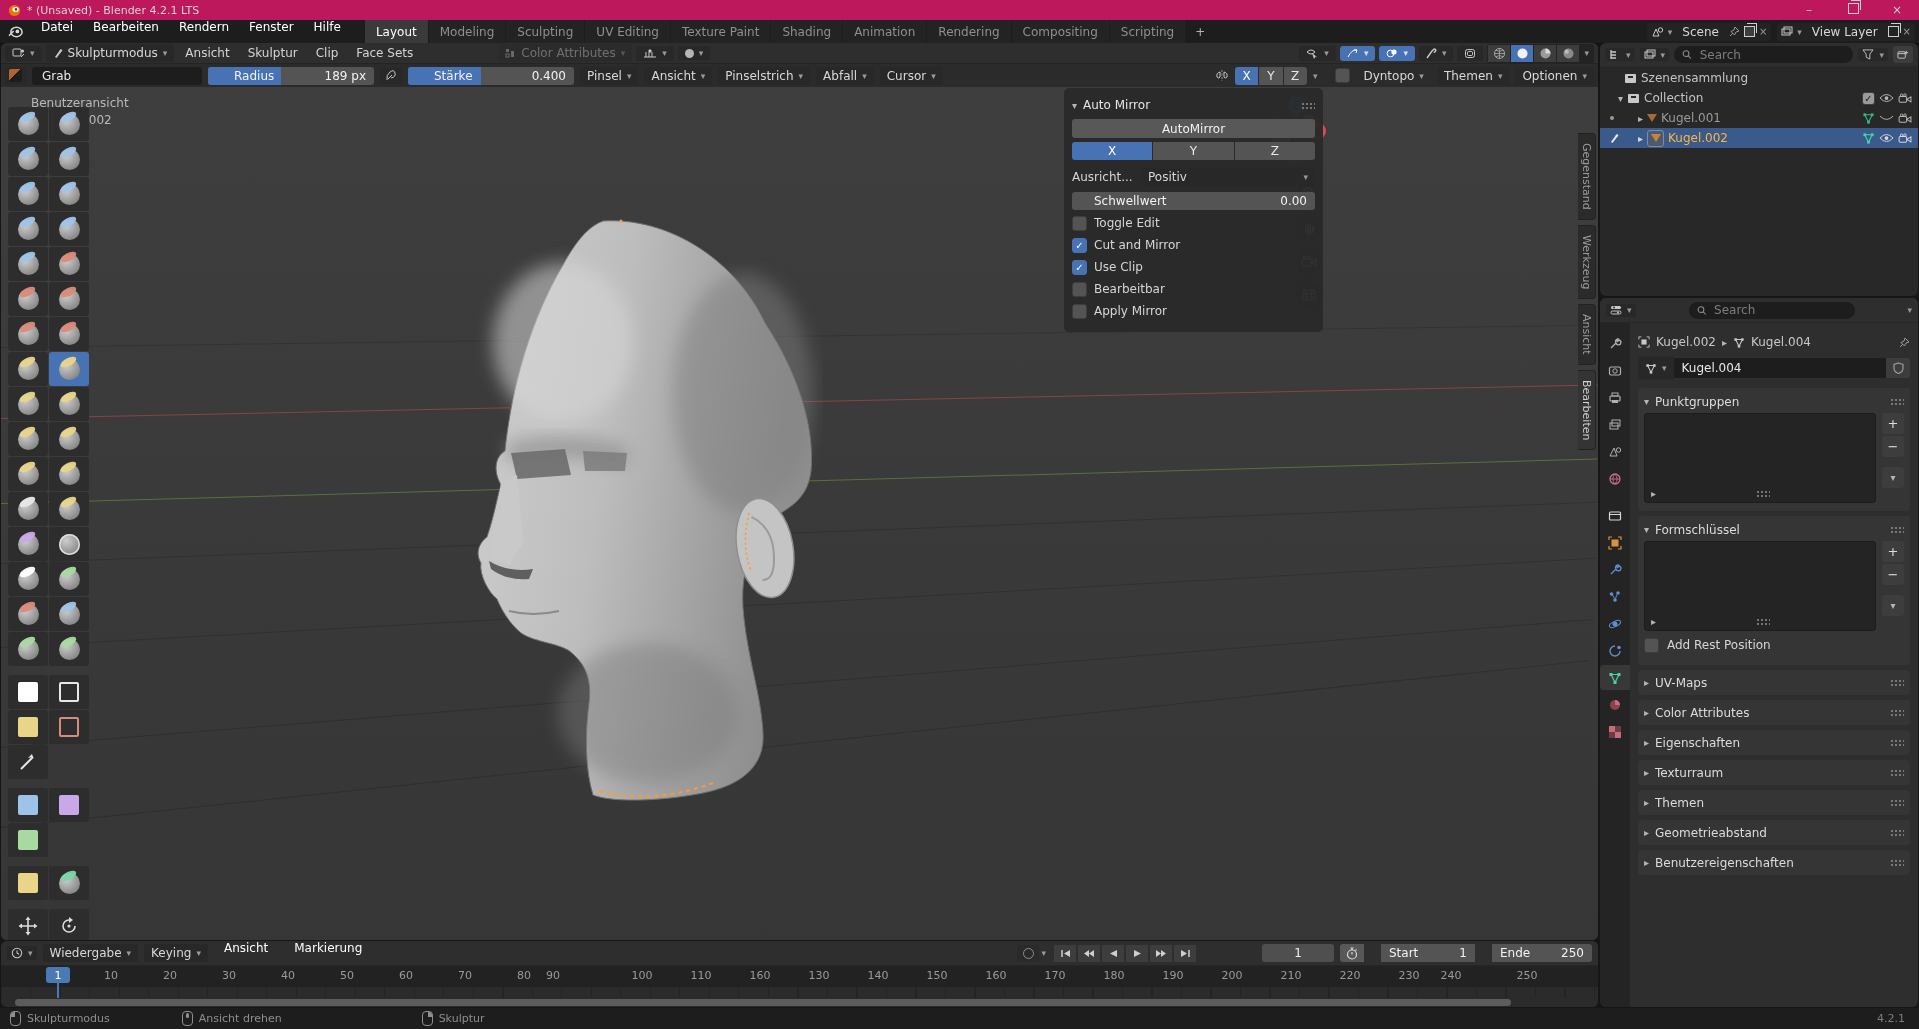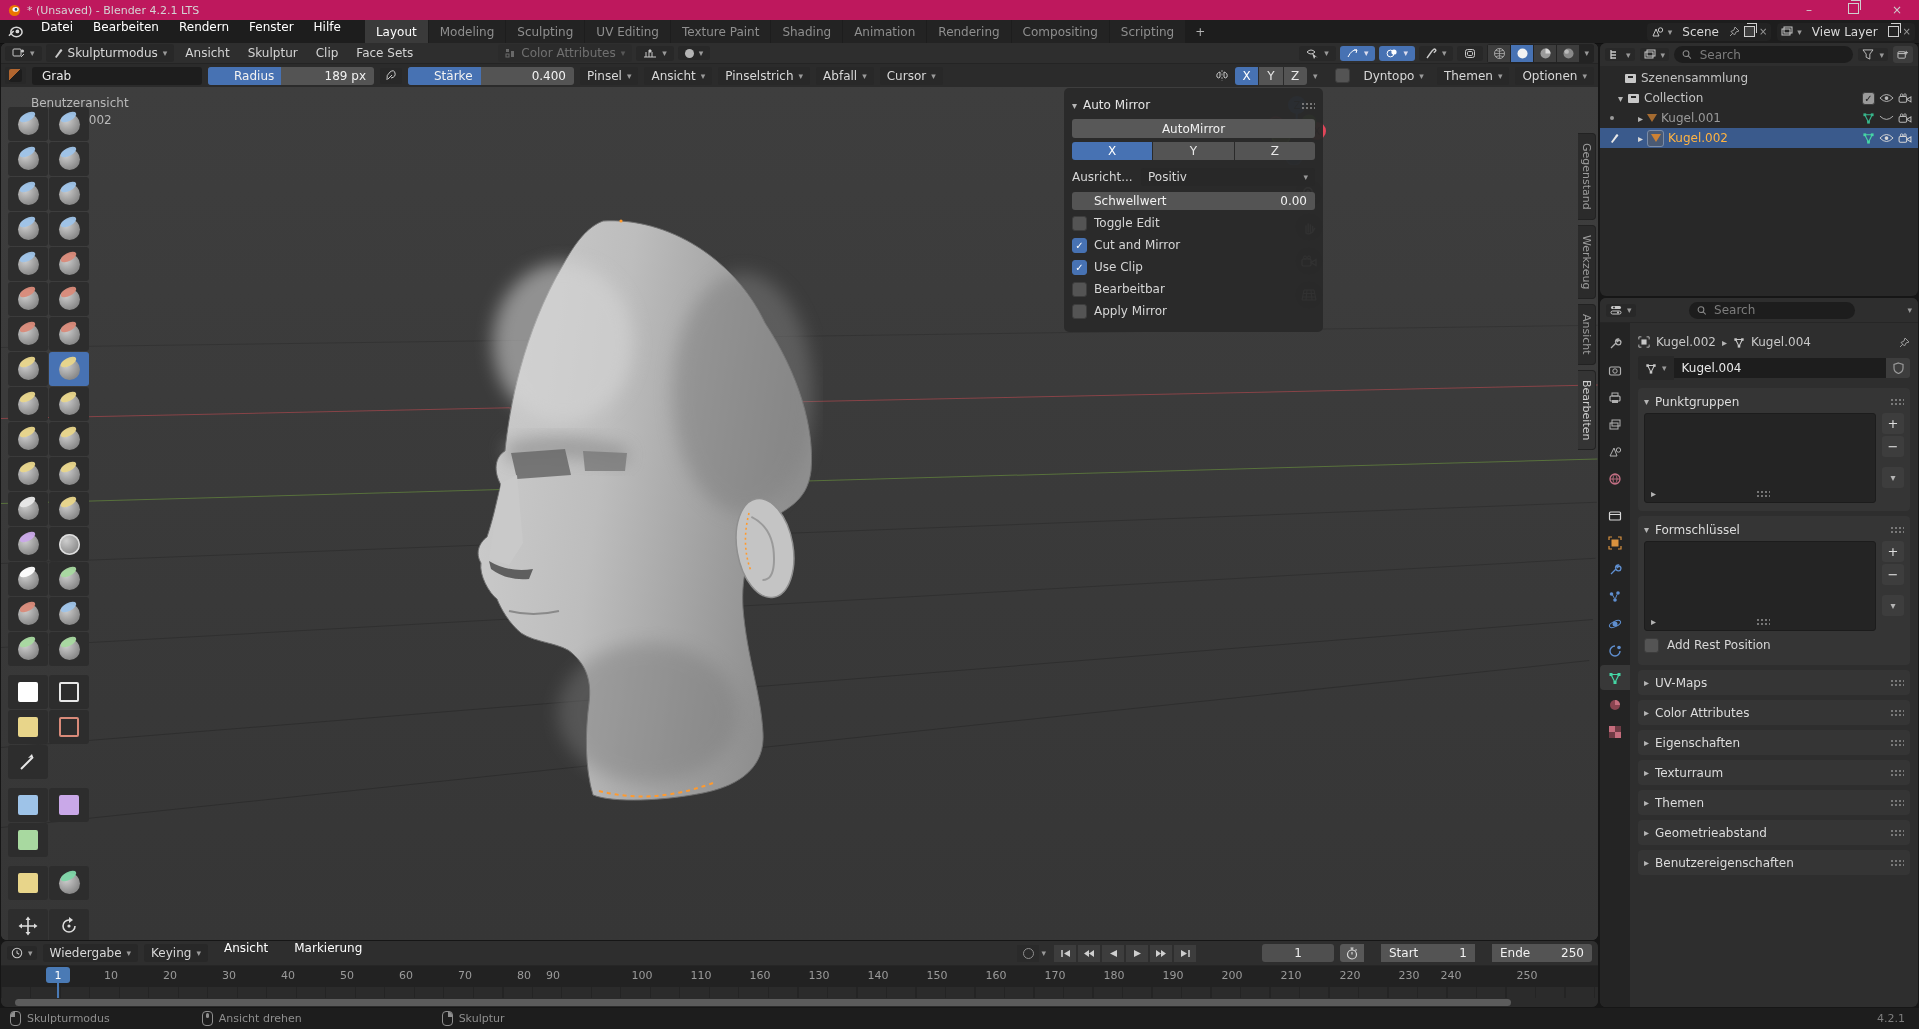--- a/index.html
+++ b/index.html
@@ -1188,21 +1188,21 @@
     <div id="scroll">
         <div class="bar"></div>
       </div>
   </div>
 
   <div id="statusbar">
     <div class="hint" style="margin-left:10px">
       <span class="mouse l"></span>
       <span>Skulpturmodus</span>
     </div>
-    <div class="hint" style="margin-left:92px">
+    <div class="hint" style="margin-left:72px">
       <span class="mouse m"></span>
       <span>Ansicht drehen</span>
     </div>
     <div class="hint" style="margin-left:140px">
       <span class="mouse r"></span>
       <span>Skulptur</span>
     </div>
     <span style="margin-left:auto;margin-right:14px;color:#7d7d7d">4.2.1</span>
   </div>
 

